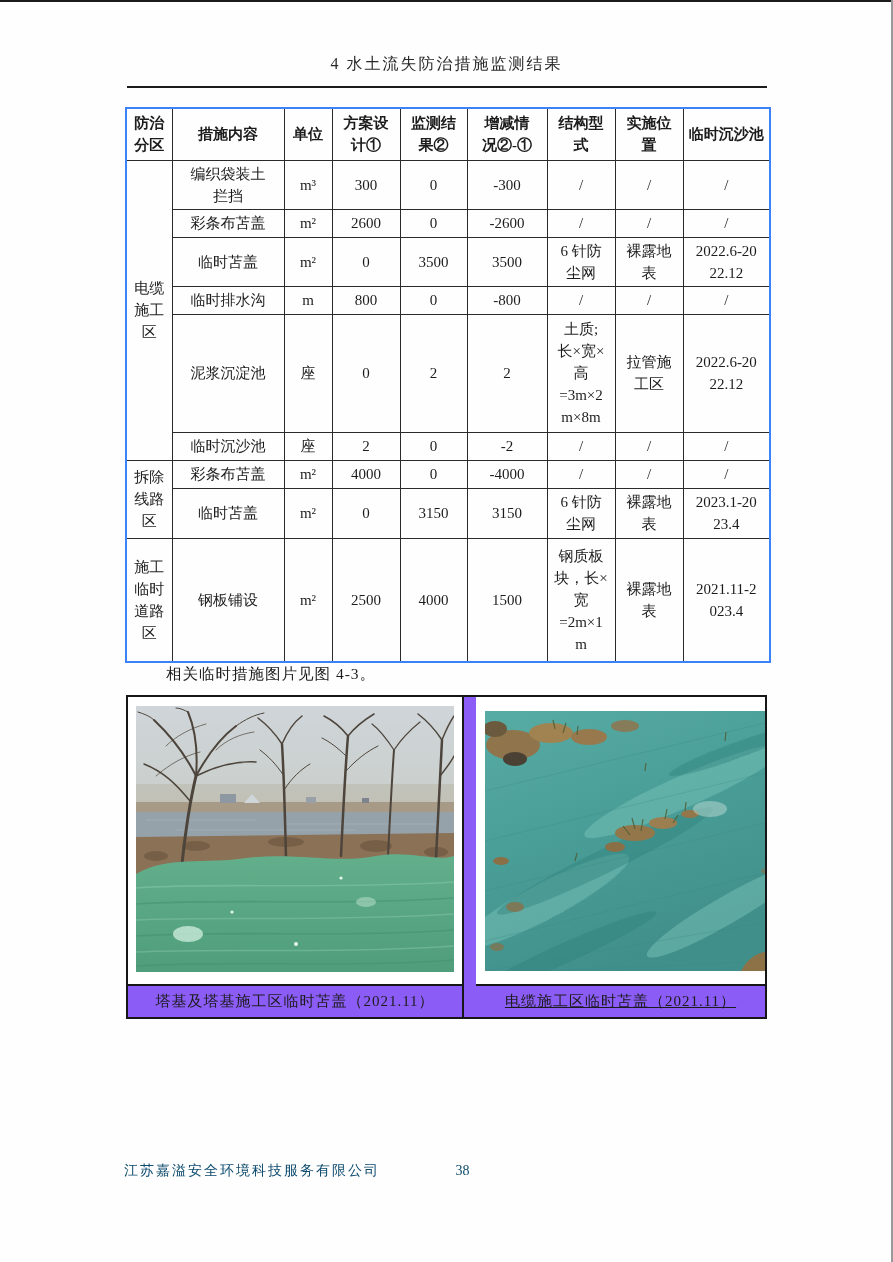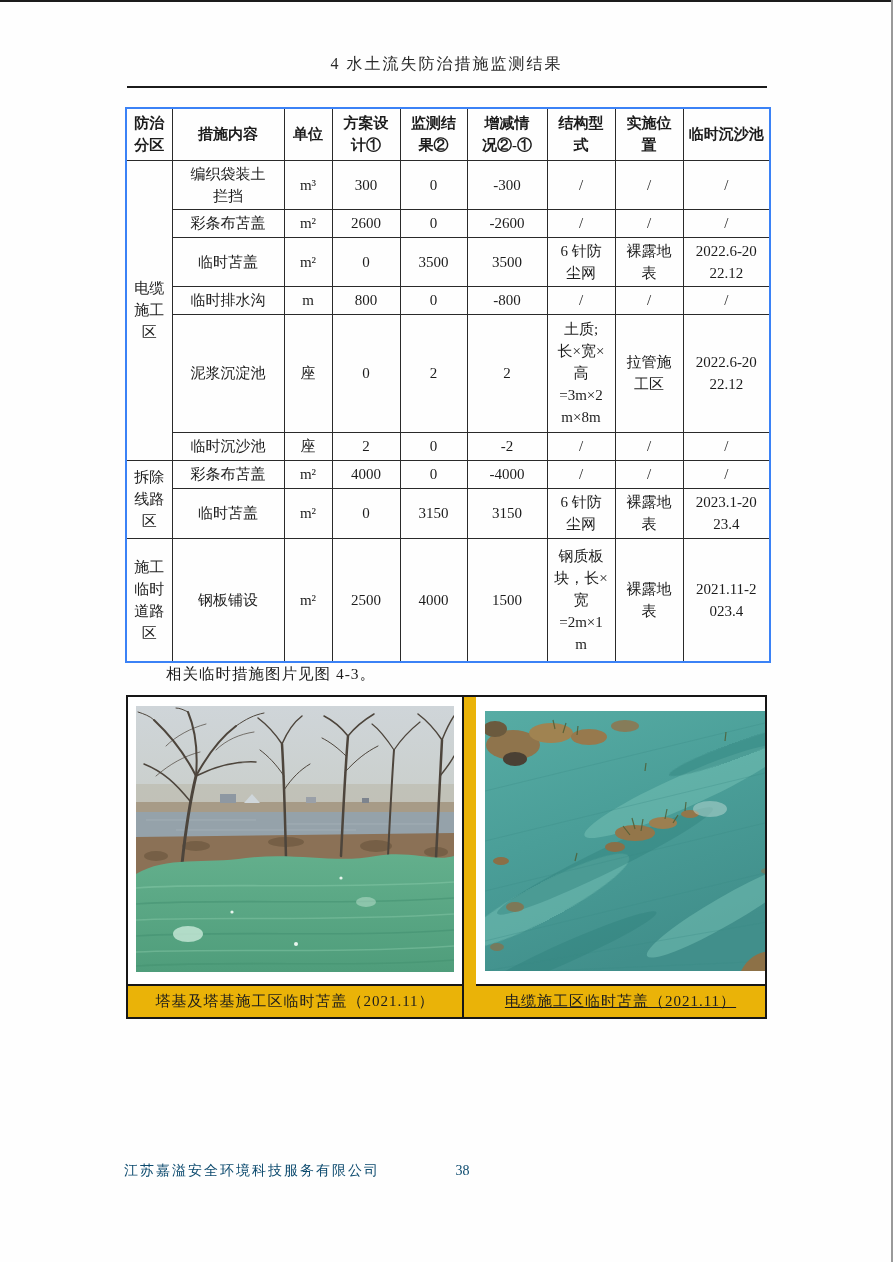--- a/index.html
+++ b/index.html
@@ -39,21 +39,21 @@
   #measures-table tbody tr:nth-child(8){height:50px;}
   #measures-table tbody tr:nth-child(9){height:124px;}
 
   .lead-par{
     position:absolute;top:664px;left:166px;margin:0;
     font-size:15.5px;letter-spacing:1px;
   }
 
   .figure-box{
     position:absolute;top:695px;left:126px;width:641px;height:324px;
-    border:2px solid #161616;box-sizing:border-box;background:#eab308;
+    border:2px solid #161616;box-sizing:border-box;background:#8b5cf6;
     display:flex;
     gap:12px;
   }
   .fig-col{position:relative;height:100%;box-sizing:border-box;display:flex;flex-direction:column;}
   .fig-col.left{width:336px;border-right:2px solid #161616;}
   .fig-col.right{flex:1;text-decoration:underline;}
   .photo-area{position:relative;flex:1;border-bottom:2px solid #161616;overflow:hidden;background:#fff;}
   .photo-area svg{position:absolute;display:block;}
   .fig-col.left  .photo-area svg{left:8px;top:9px;}
   .fig-col.right .photo-area svg{left:9px;top:14px;}

